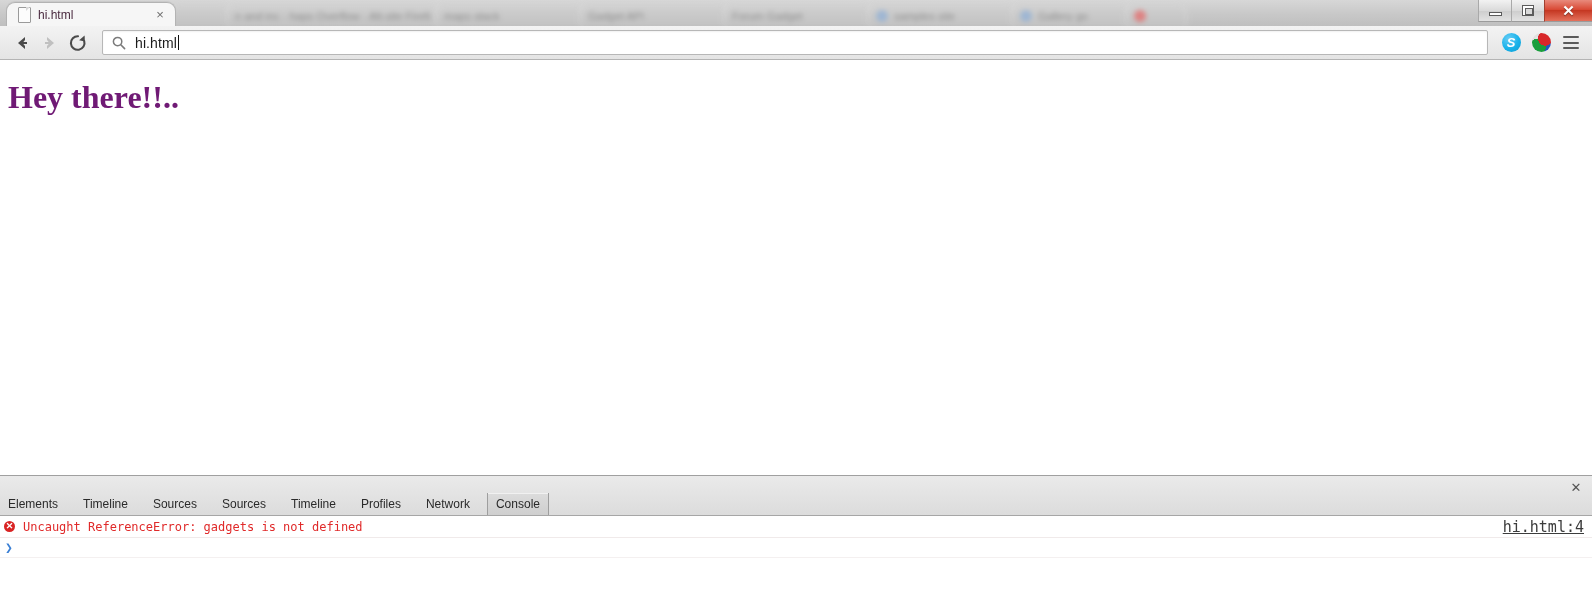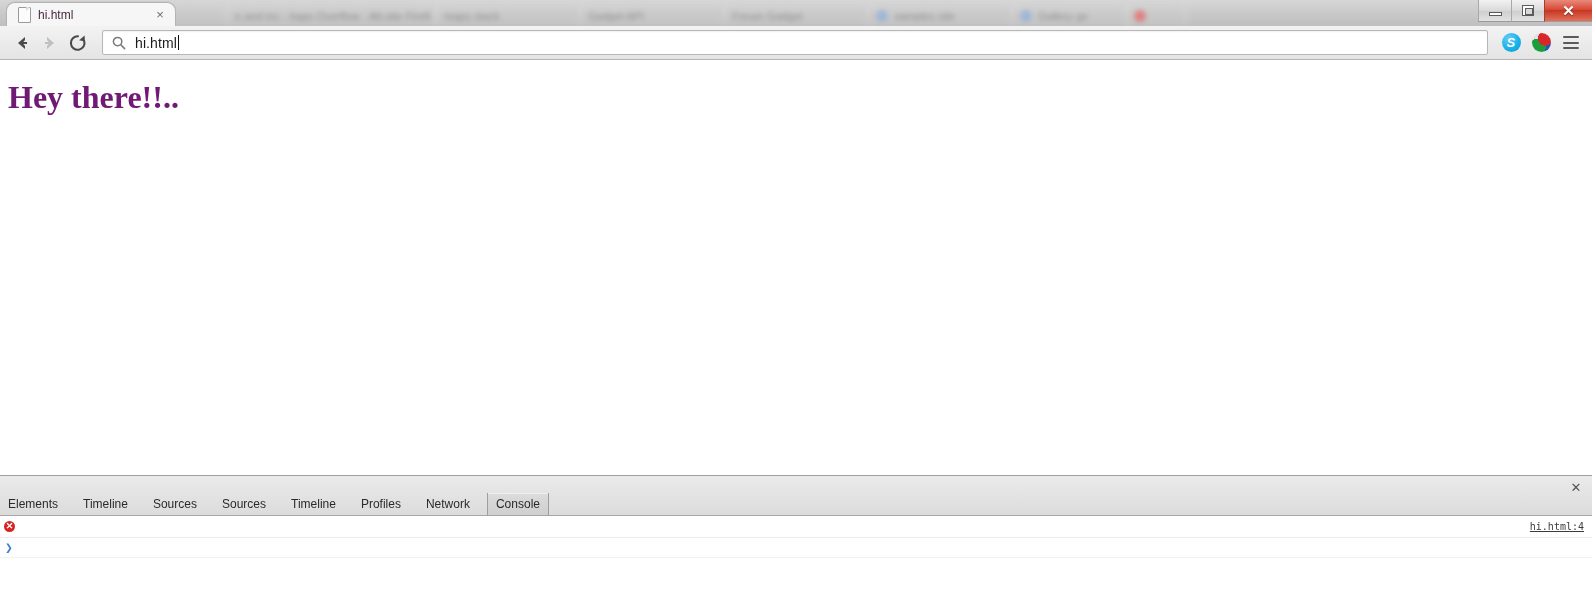--- a/index.html
+++ b/index.html
@@ -387,21 +387,21 @@
     font-family: "DejaVu Sans Mono", "Liberation Mono", monospace;
     font-size: 12px;
     color: #e02a2a;
     white-space: nowrap;
   }
 
   .error-source {
     position: absolute;
     right: 8px;
     font-family: "DejaVu Sans Mono", "Liberation Mono", monospace;
-    font-size: 10px;
+    font-size: 15px;
     color: #3c3c3c;
     text-decoration: underline;
   }
 
   .console-prompt-row {
     display: flex;
     align-items: center;
     height: 20px;
     padding-left: 5px;
     border-bottom: 1px solid #f4f0f0;
@@ -559,20 +559,21 @@
 
       <div class="dt-close">
         <span>✕</span>
       </div>
     </div>
 
     <div class="console-body">
 
       <div class="console-row error">
         <span class="error-icon">✕</span>
+        <span class="error-text">Uncaught ReferenceError: gadgets is not defined</span>
         <span class="error-source">hi.html:4</span>
       </div>
 
       <div class="console-prompt-row">
         <span class="prompt-chevron">❯</span>
         <span class="prompt-input"></span>
       </div>
 
     </div>
   </div>

